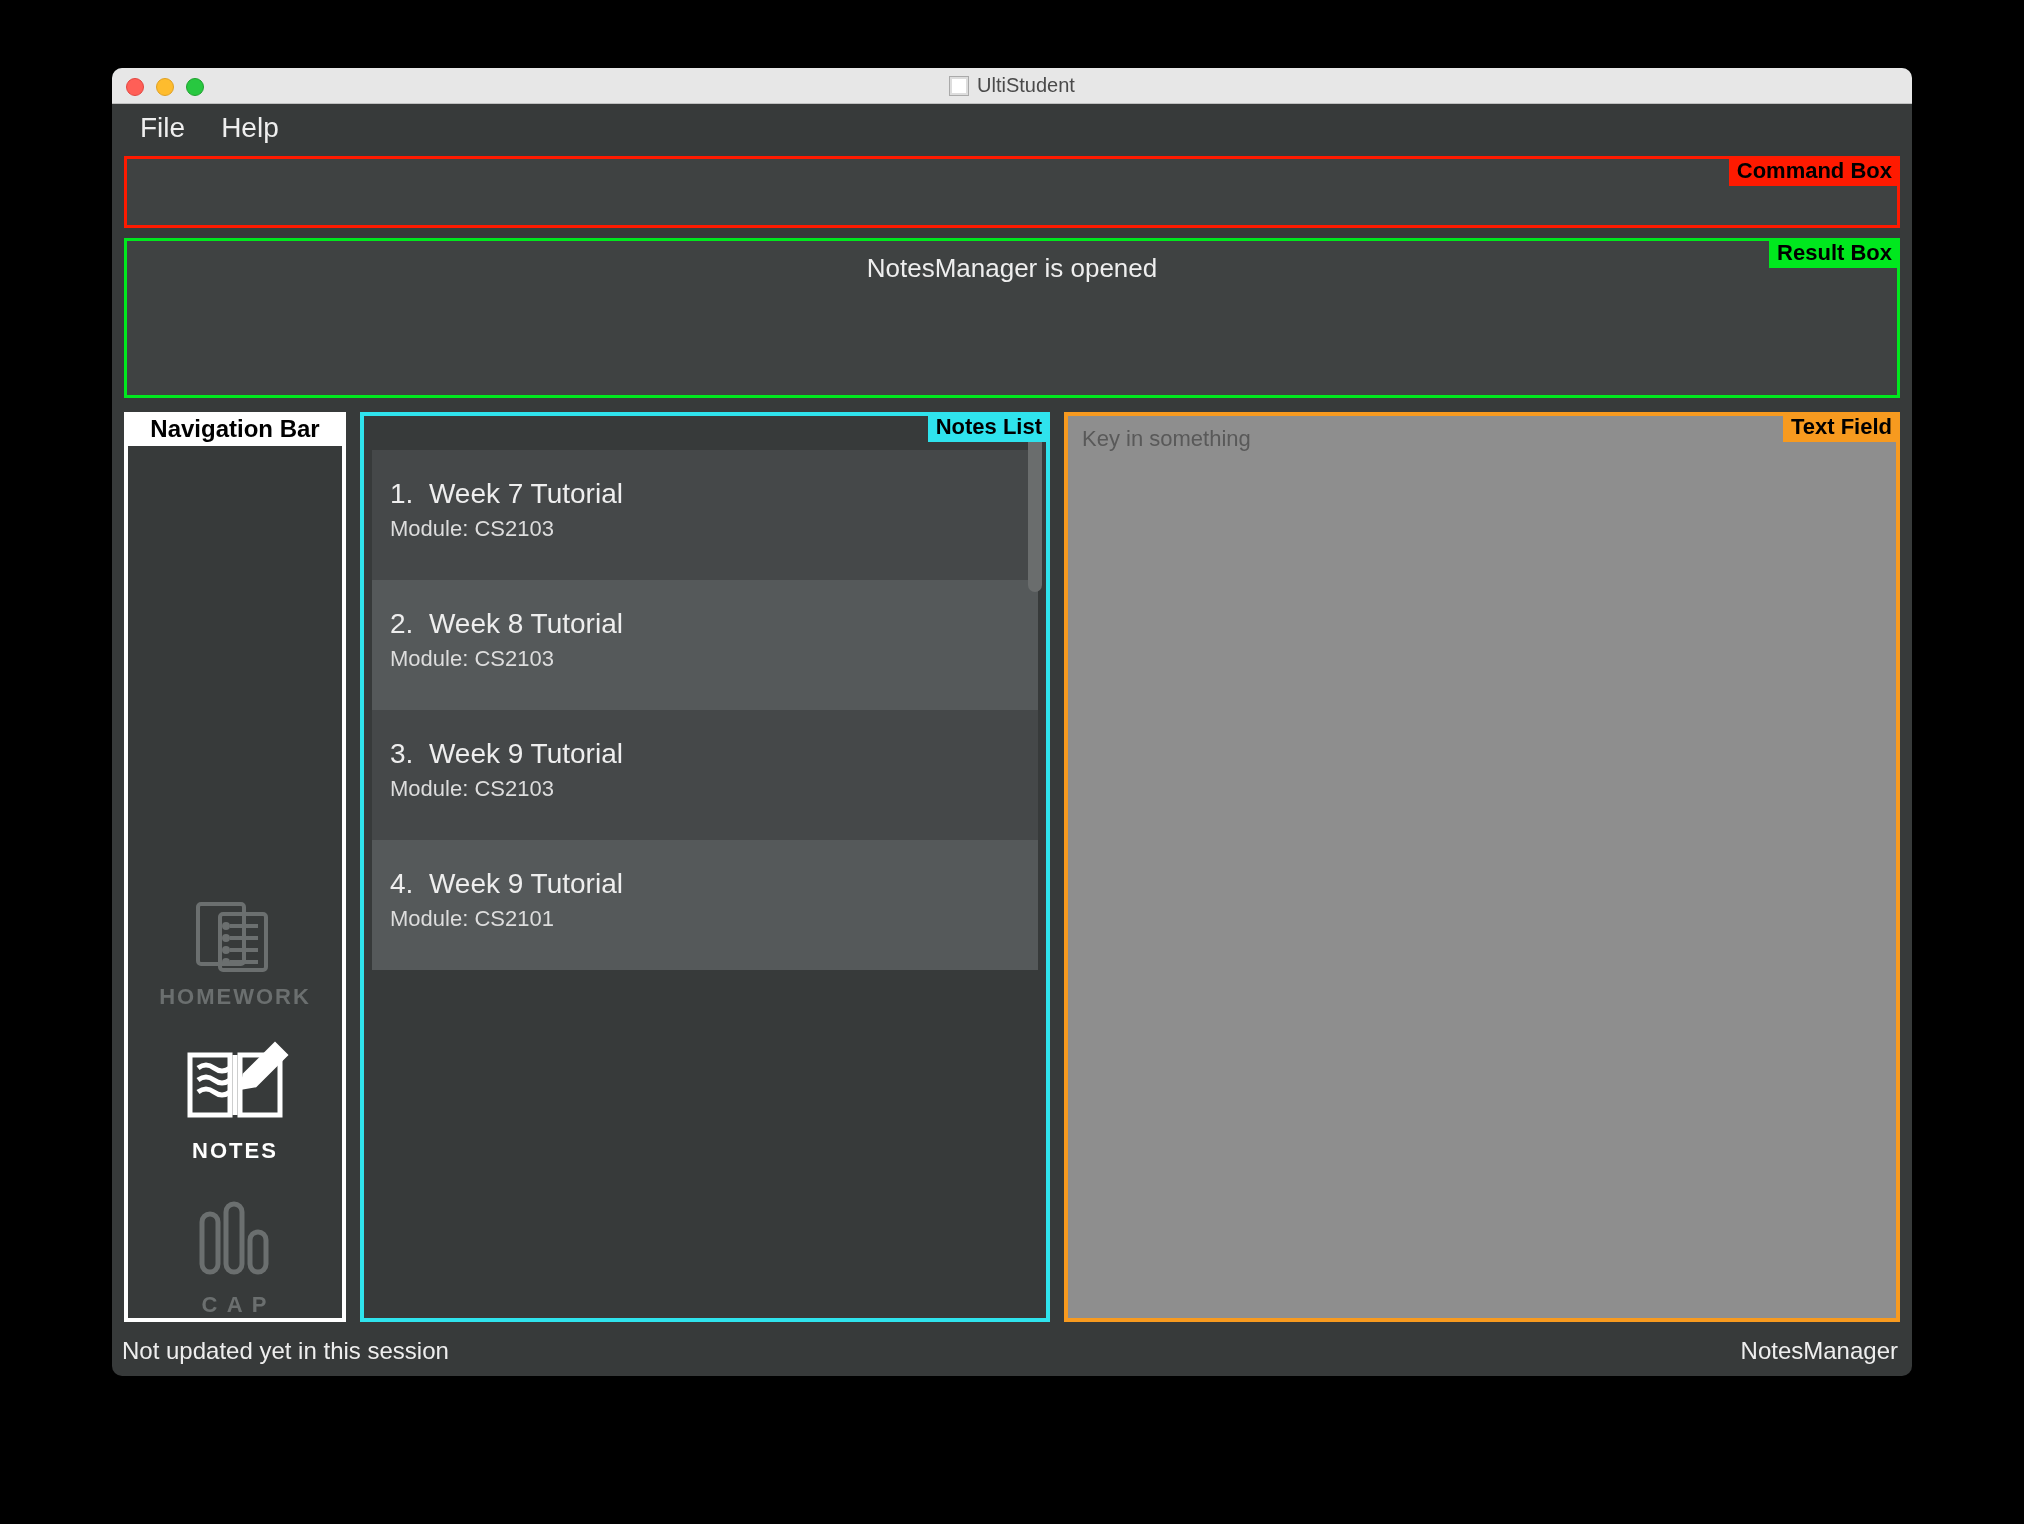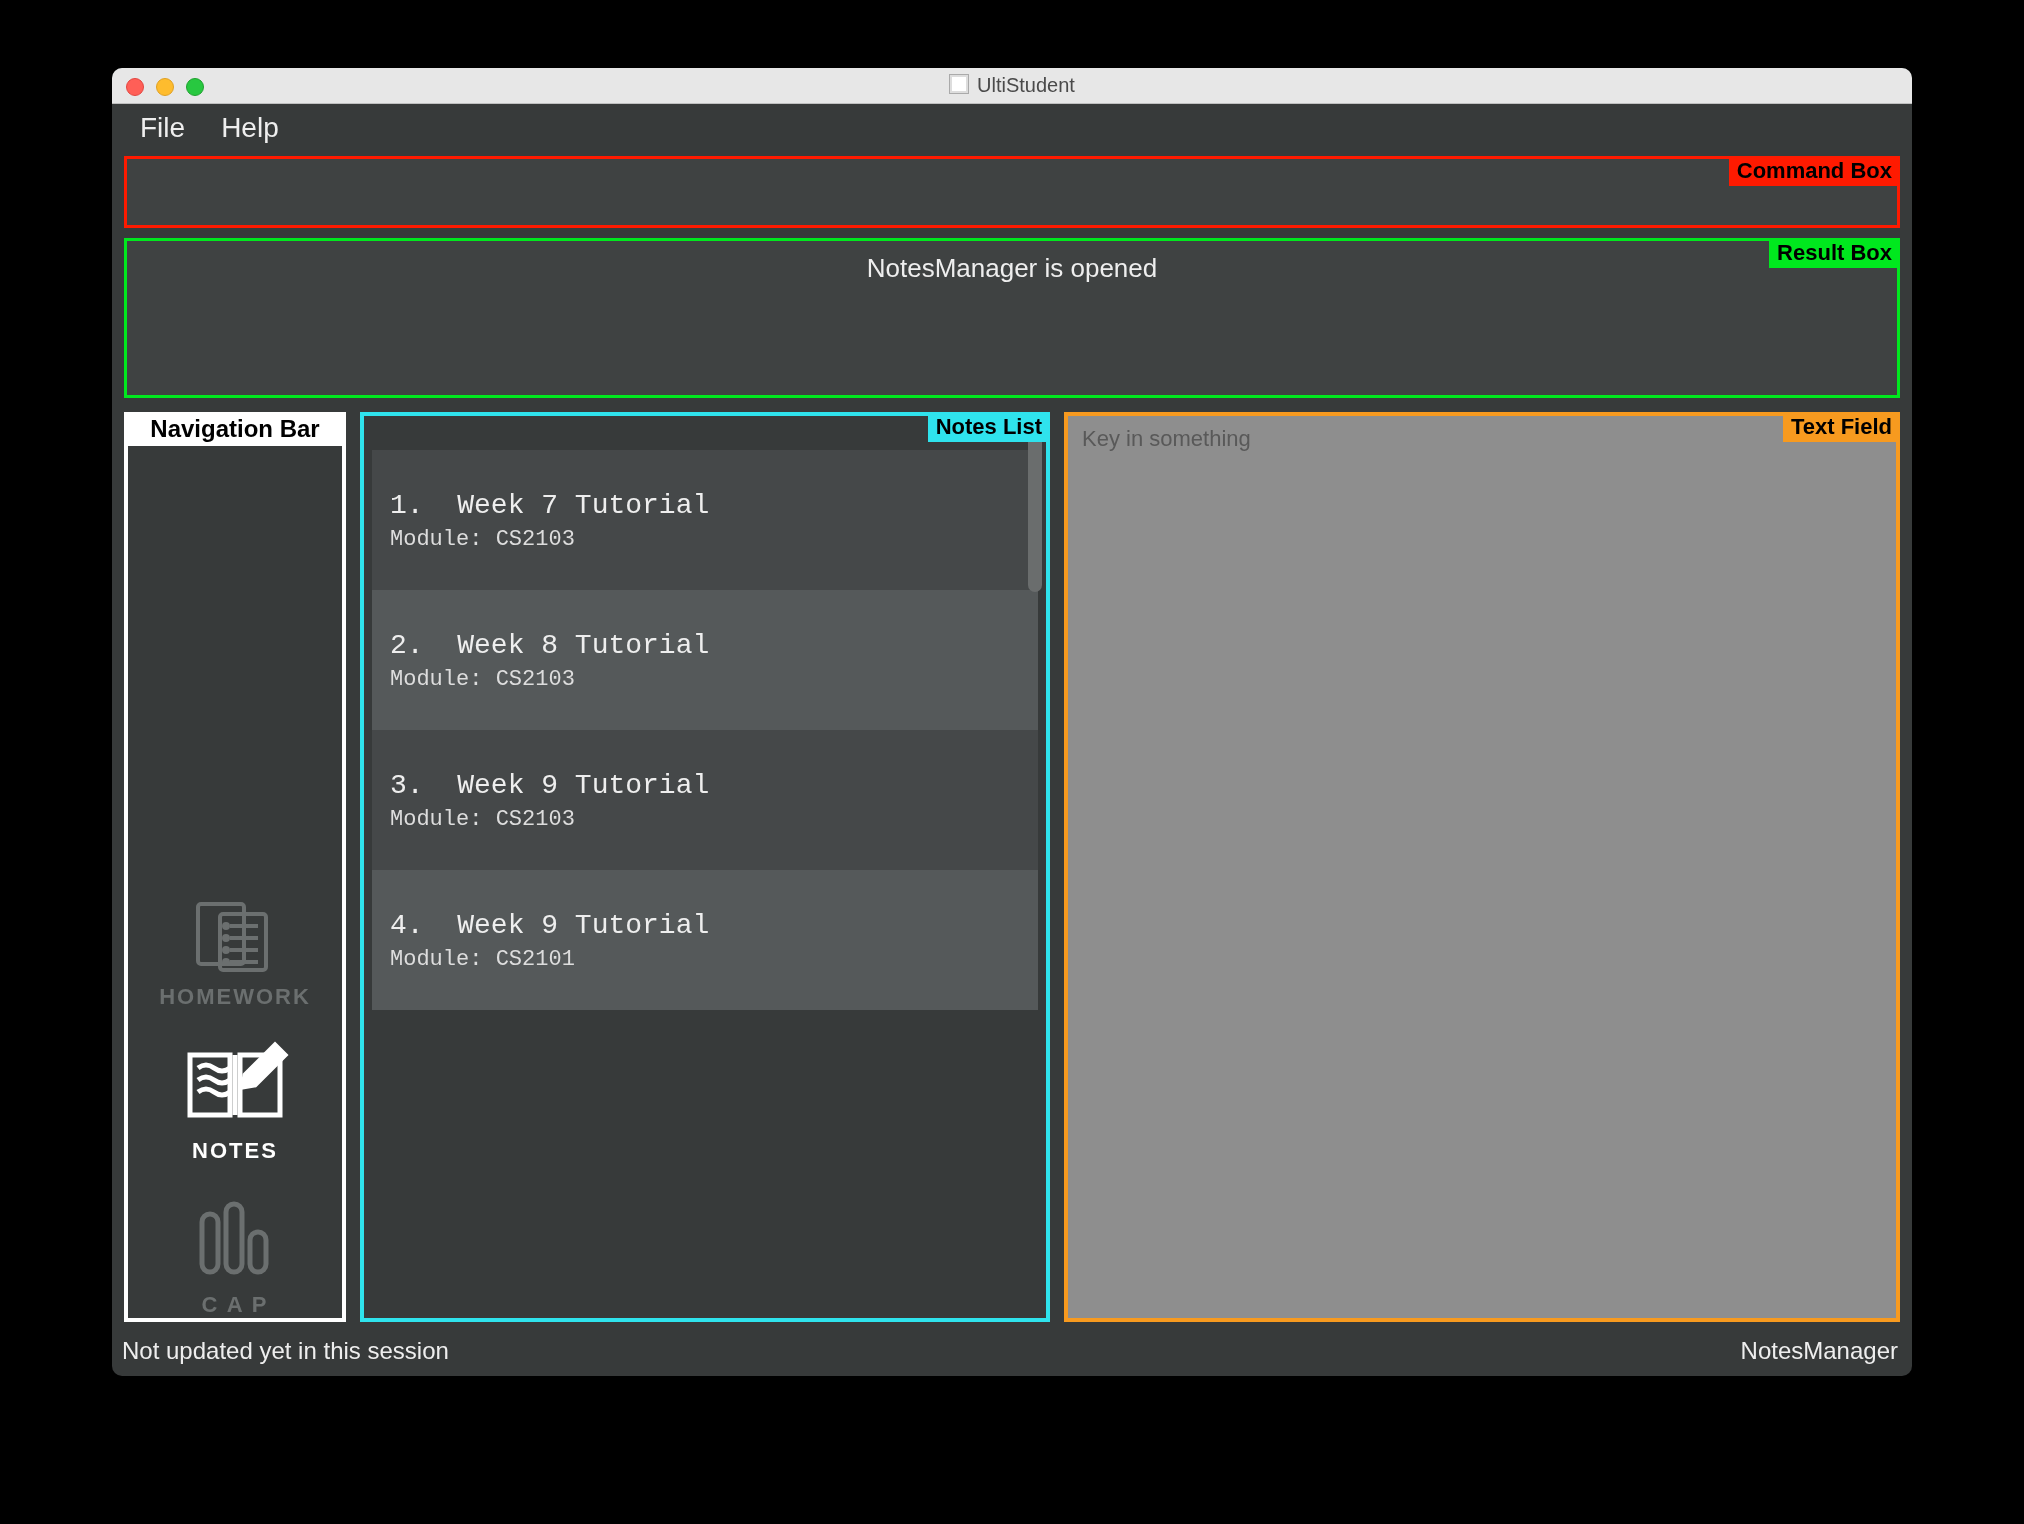--- a/index.html
+++ b/index.html
@@ -34,21 +34,21 @@
   }
   .traffic {
     display: flex; gap: 12px;
     position: absolute; left: 14px; top: 10px;
   }
   .dot { width: 18px; height: 18px; border-radius: 50%; }
   .dot.red { background: #ff5f57; border:1px solid #e24640;}
   .dot.yellow { background: #febc2e; border:1px solid #dfa023;}
   .dot.green { background: #28c840; border:1px solid #1fa12f;}
   .titlecenter {
-    margin: 0 auto; display:flex; gap:8px;
+    margin: 0 auto; display:flex; align-items:center; gap:8px;
     color:#4a4a4a; font-size:20px;
   }
   .titleicon {
     width:20px; height:20px; background:#fff; border:1px solid #aaa;
     box-shadow: inset 0 0 0 2px #ddd;
   }
 
   .menubar {
     height: 48px;
     display:flex; align-items:center;
@@ -137,23 +137,22 @@
   .scrollfake {
     position:absolute; right:4px; top:16px;
     width:14px; height:160px;
     background:#6a6d6d; border-radius:7px;
   }
   .listinner {
     padding: 34px 8px 0 8px;
     display:flex; flex-direction:column;
   }
   .noteitem {
-    padding: 40px 18px 38px 18px;
+    padding: 28px 18px 38px 18px;
     color:#eee;
-    font-family:Liberation Mono, monospace;
   }
   .noteitem.alt { background:#55595a; }
   .noteitem.norm { background:#454849; }
   .ntitle { font-size:28px; margin-bottom:6px; }
   .nmod { font-size:22px; color:#ddd; }
 
   .textwrap { position:relative; flex:1; }
   .textfield {
     width:100%; height:100%;
     border:4px solid #f79a1f;

